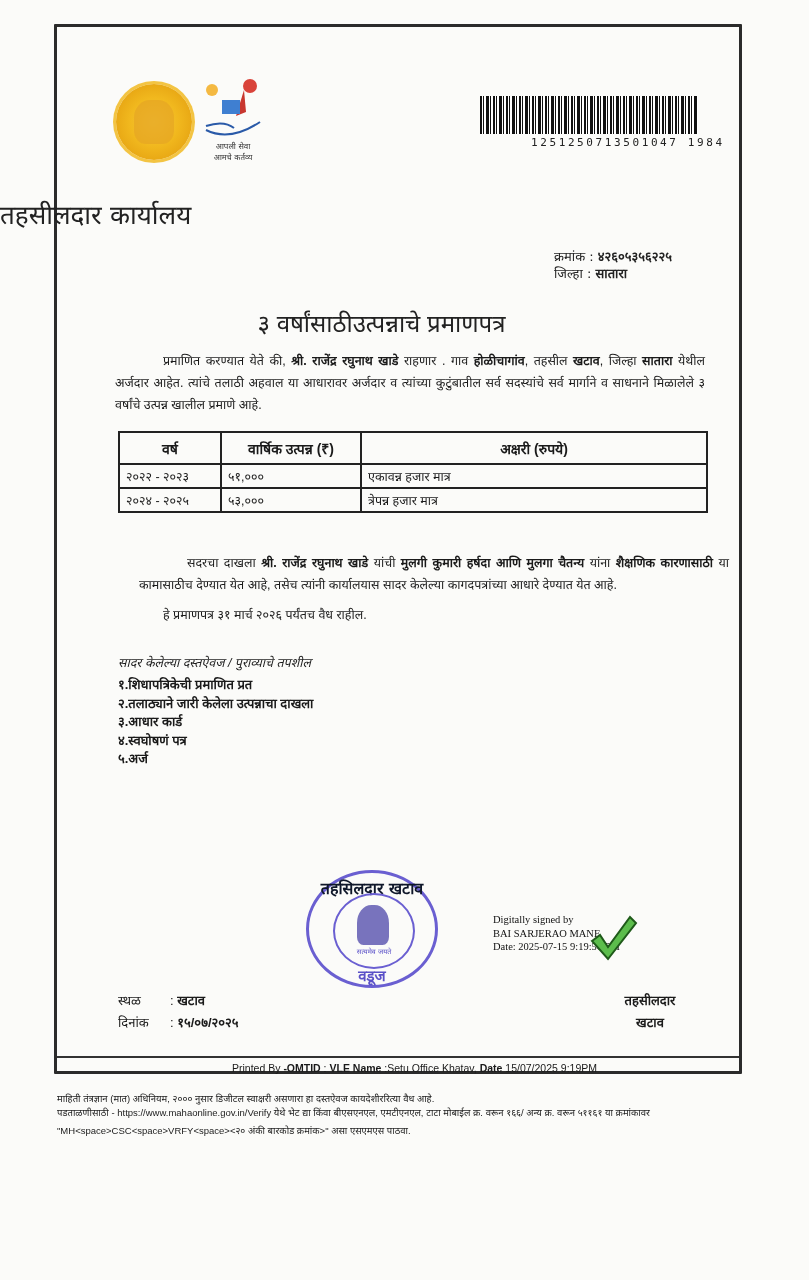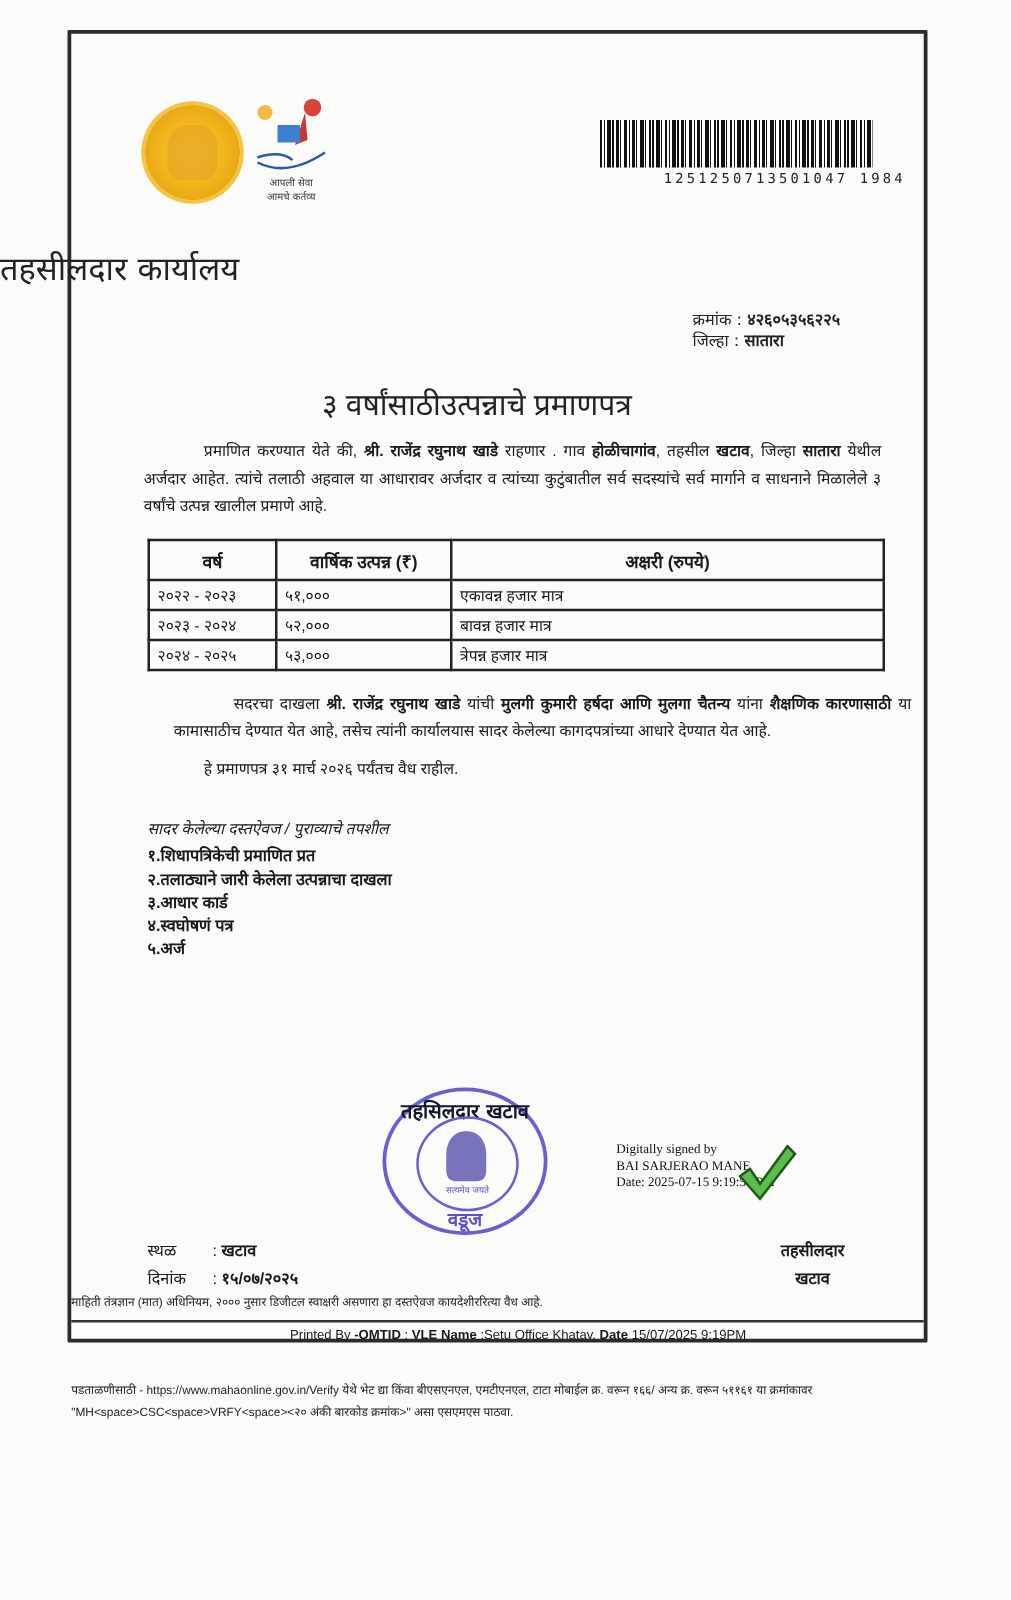--- a/index.html
+++ b/index.html
@@ -106,25 +106,20 @@
     <th>वर्ष</th>
     <th>वार्षिक उत्पन्न (₹)</th>
     <th>अक्षरी (रुपये)</th>
   </tr>
   <tr>
     <td class="c">२०२२ - २०२३</td>
     <td class="c">५१,०००</td>
     <td>एकावन्न हजार मात्र</td>
   </tr>
   <tr>
-    <td class="c">२०२३ - २०२४</td>
-    <td class="c">५२,०००</td>
-    <td>बावन्न हजार मात्र</td>
-  </tr>
-  <tr>
     <td class="c">२०२४ - २०२५</td>
     <td class="c">५३,०००</td>
     <td>त्रेपन्न हजार मात्र</td>
   </tr>
 </tbody>
   </table>
 
 <div class="para" style="top:552px;margin-left:24px;">
   <span class="indent"></span><span>सदरचा दाखला </span><b>श्री. राजेंद्र रघुनाथ खाडे</b><span> यांची </span><b>मुलगी कुमारी हर्षदा आणि मुलगा चैतन्य</b><span> यांना </span><b>शैक्षणिक कारणासाठी</b><span> या कामासाठीच देण्यात येत आहे, तसेच त्यांनी कार्यालयास सादर केलेल्या कागदपत्रांच्या आधारे देण्यात येत आहे.</span>
 </div>
@@ -168,17 +163,17 @@
 <div class="officer">
   <div>तहसीलदार</div>
   <div>खटाव</div>
 </div>
 
 <div class="printed-rule"></div>
 <div class="printed">
   <span>Printed By</span> <b>-OMTID</b><span> : </span><b>VLE Name</b><span> :Setu Office Khatav, </span><b>Date</b><span> 15/07/2025 9:19PM</span>
 </div>
 
-<div class="footer" style="top:1034px;">माहिती तंत्रज्ञान (मात) अधिनियम, २००० नुसार डिजीटल स्वाक्षरी असणारा हा दस्तऐवज कायदेशीररित्या वैध आहे.</div>
+<div class="footer" style="top:1090px;">माहिती तंत्रज्ञान (मात) अधिनियम, २००० नुसार डिजीटल स्वाक्षरी असणारा हा दस्तऐवज कायदेशीररित्या वैध आहे.</div>
 <div class="footer" style="top:1104px; text-align:justify;">
   <div>पडताळणीसाठी - https://www.mahaonline.gov.in/Verify येथे भेट द्या किंवा बीएसएनएल, एमटीएनएल, टाटा मोबाईल क्र. वरून १६६/ अन्य क्र. वरून ५११६१ या क्रमांकावर</div>
   <div>"MH&lt;space&gt;CSC&lt;space&gt;VRFY&lt;space&gt;&lt;२० अंकी बारकोड क्रमांक&gt;" असा एसएमएस पाठवा.</div>
 </div>
 
 </body></html>

